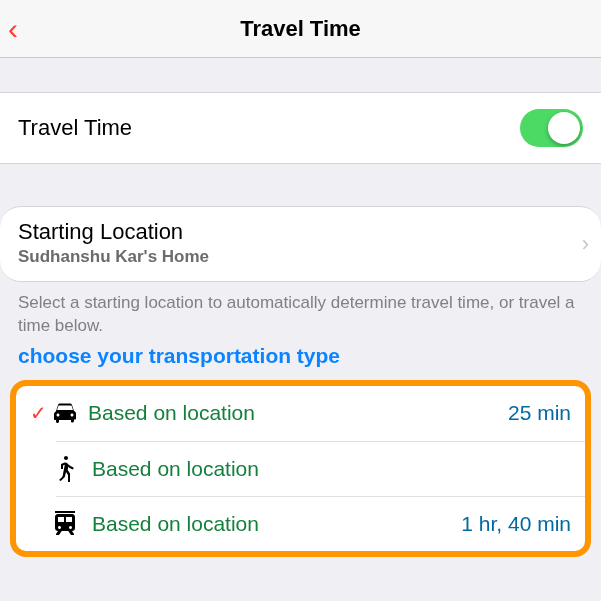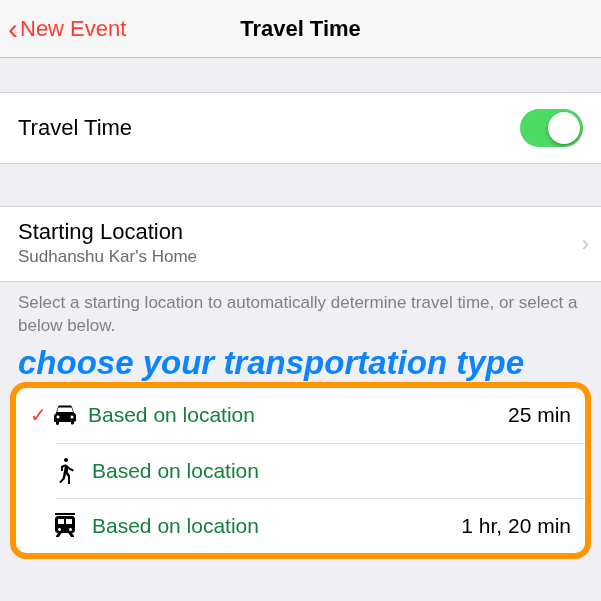--- a/index.html
+++ b/index.html
@@ -70,50 +70,51 @@
     border-radius: 50%;
     box-shadow: 0 2px 4px rgba(0,0,0,0.3);
   }
   .location-row {
     background: #fff;
     border-top: 1px solid #d6d6da;
     border-bottom: 1px solid #d6d6da;
     padding: 12px 18px 14px;
     position: relative;
     margin-top: 42px;
+    border-radius: 21px;
   }
   .location-row .main {
     font-size: 22px;
     color: #000;
   }
   .location-row .sub {
     font-size: 17px;
     color: #6b6b70;
     margin-top: 2px;
+    font-weight: bold;
   }
   .location-row .chevron {
     position: absolute;
     right: 12px;
     top: 50%;
     transform: translateY(-50%);
     color: #c7c7cc;
     font-size: 22px;
   }
   .hint {
     font-size: 17px;
     color: #808085;
     padding: 10px 18px 4px;
     line-height: 1.35;
   }
   .overlay-text {
-    font-size: 33px;
+    font-size: 21px;
     font-weight: 700;
     color: #0a84ff;
-    padding: 2px 18px 0;
-    font-style: italic;
+    padding: 2px 18px 12px;
   }
   .options {
     margin: 0 10px 0;
     border: 6px solid #ff9500;
     border-radius: 16px;
     background: #fff;
     overflow: hidden;
   }
   .opt {
     display: flex;
@@ -141,50 +142,49 @@
     margin-right: 8px;
   }
   .opt + .opt .icon { width: 30px; margin-left: -6px; margin-right: 12px; }
   .opt-label {
     font-size: 21px;
     color: #15803d;
   }
   .opt-time {
     margin-left: auto;
     font-size: 21px;
-    color: #000000;
+    color: #0369a1;
   }
 </style>
 </head>
 <body>
 
 <div class="navbar">
   <div class="back">
     <span class="chev">‹</span>
-    <span>New Event</span>
   </div>
   <div class="title">Travel Time</div>
 </div>
 
 <div class="spacer"></div>
 
 <div class="row">
   <div class="label">Travel Time</div>
   <div class="toggle">
     <div class="knob"></div>
   </div>
 </div>
 
 <div class="location-row">
   <div class="main">Starting Location</div>
   <div class="sub">Sudhanshu Kar's Home</div>
   <div class="chevron">›</div>
 </div>
 
-<div class="hint">Select a starting location to automatically determine travel time, or select a below below.</div>
+<div class="hint">Select a starting location to automatically determine travel time, or travel a time below.</div>
 <div class="overlay-text">choose your transportation type</div>
 
 <div class="options">
 
   <div class="opt selected">
     <div class="check">✓</div>
     <div class="icon">
       <svg width="26" height="22" viewBox="0 0 26 22">
           <path fill="#000" d="M4 9l2-6c.3-.8 1-1.4 1.9-1.4h10.2c.9 0 1.6.6 1.9 1.4l2 6c1 .3 2 1.3 2 2.5v5c0 .6-.4 1-1 1h-1v1.5c0 .8-.7 1.5-1.5 1.5S19 20.3 19 19.5V18H7v1.5c0 .8-.7 1.5-1.5 1.5S4 20.3 4 19.5V18H3c-.6 0-1-.4-1-1v-5c0-1.2 1-2.2 2-2.5zM6.5 3.5L5 8h16l-1.5-4.5H6.5zM6 14.5c.8 0 1.5-.7 1.5-1.5S6.8 11.5 6 11.5 4.5 12.2 4.5 13 5.2 14.5 6 14.5zm14 0c.8 0 1.5-.7 1.5-1.5s-.7-1.5-1.5-1.5-1.5.7-1.5 1.5.7 1.5 1.5 1.5z"></path>
         </svg>
@@ -204,16 +204,16 @@
   </div>
 
   <div class="opt">
 
     <div class="icon">
       <svg width="24" height="26" viewBox="0 0 24 26">
           <path fill="#000" d="M2 0h20v2H2V0zm3 3h14c1.7 0 3 1.3 3 3v11c0 1.7-1.3 3-3 3l2 3v1h-3l-2.7-4H8.7L6 24H3v-1l2-3c-1.7 0-3-1.3-3-3V6c0-1.7 1.3-3 3-3zm0 3v5h6V6H5zm8 0v5h6V6h-6zM6.5 18c.8 0 1.5-.7 1.5-1.5S7.3 15 6.5 15 5 15.7 5 16.5 5.7 18 6.5 18zm11 0c.8 0 1.5-.7 1.5-1.5S18.3 15 17.5 15 16 15.7 16 16.5 16.7 18 17.5 18z"></path>
         </svg>
     </div>
     <div class="opt-label">Based on location</div>
-    <div class="opt-time">1 hr, 20 min</div>
+    <div class="opt-time">1 hr, 40 min</div>
   </div>
 
 </div>
 
 </body></html>

